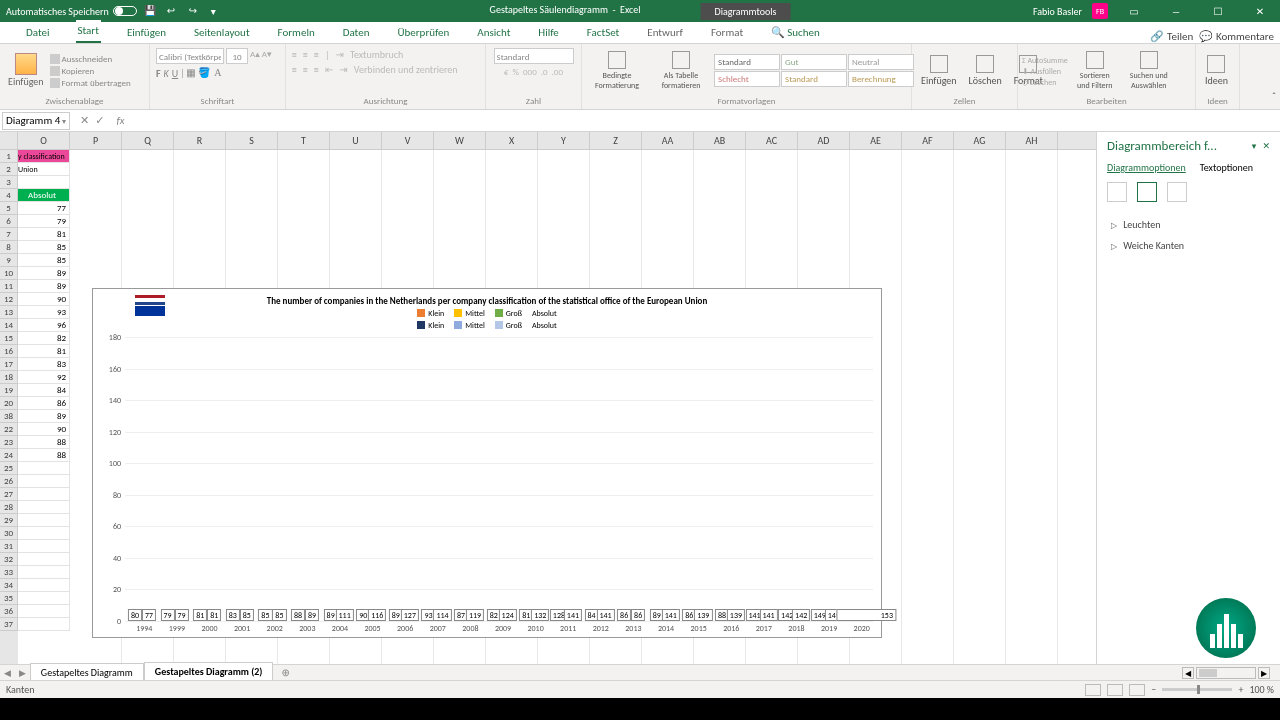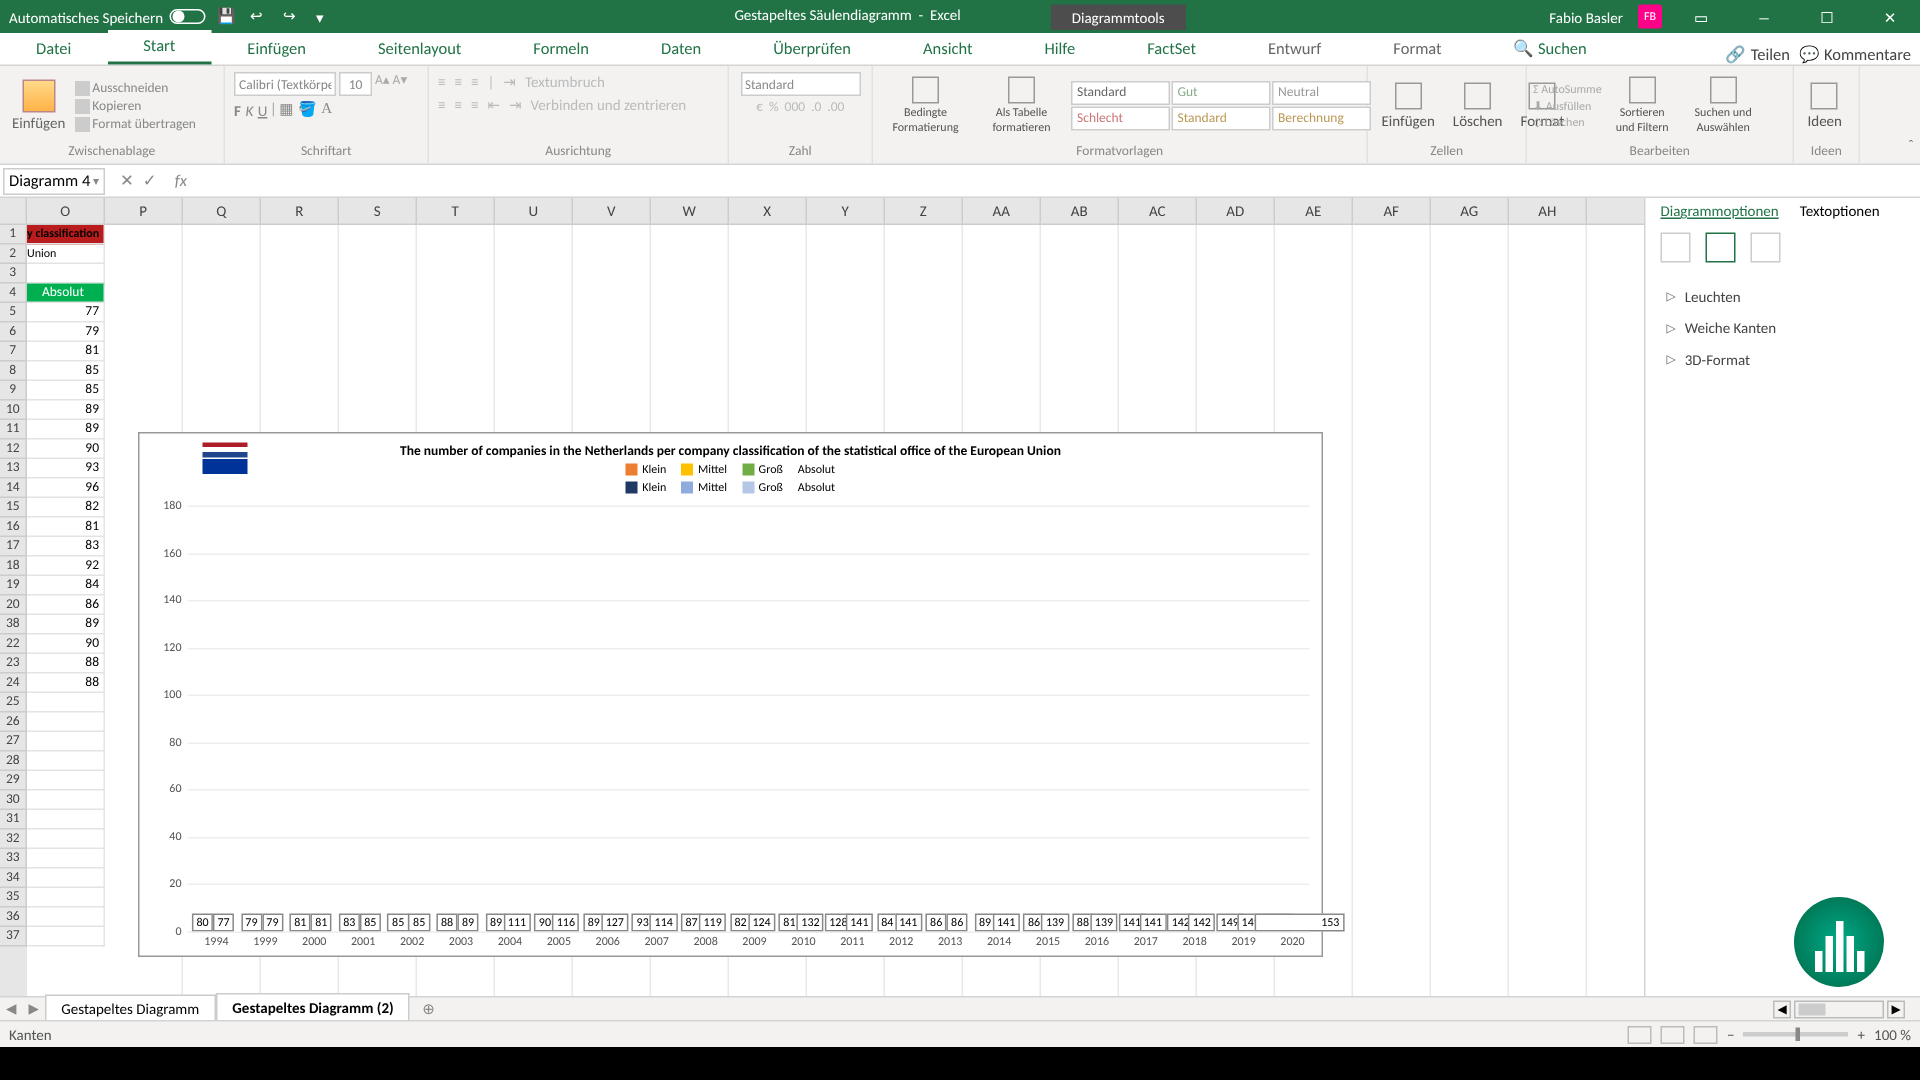--- a/index.html
+++ b/index.html
@@ -15,21 +15,21 @@
 .ticon { width:14px; height:14px; display:inline-block; }
 .titlebar .center { position:absolute; left:50%; transform:translateX(-50%); display:flex; gap:60px; }
 .doctitle { white-space:nowrap; }
 .tooltab { background:#4d4d4d; color:#fff; padding:2px 14px; font-size:10px; }
 .titlebar .right { position:absolute; right:0; display:flex; align-items:center; gap:10px; padding-right:4px; }
 .avatar { width:16px; height:16px; background:#f08; border-radius:2px; display:flex; align-items:center; justify-content:center; font-size:8px; }
 .winbtn { width:32px; height:22px; display:flex; align-items:center; justify-content:center; font-size:10px; }
 
 
 .ribbontabs { height:22px; background:#fff; display:flex; align-items:flex-end; font-size:11px; position:relative; border-bottom:1px solid #d4d4d4; }
-.rtab { padding:4px 24px; color:#217346; cursor:pointer; }
+.rtab { padding:4px 2px; color:#217346; cursor:pointer;margin-left:24px; }
 .rtab.active { background:#fff; border-bottom:2px solid #217346; color:#217346; font-weight:400; }
 .ribbontabs .rt-right { position:absolute; right:6px; display:flex; gap:6px; align-items:center; }
 .rt-right .btn { display:flex; align-items:center; gap:3px; color:#444; }
 
 
 .ribbon { height:66px; background:#f3f2f1; border-bottom:1px solid #d4d4d4; display:flex; font-size:10px; color:#666; }
 .rgroup { border-right:1px solid #e1e1e1; display:flex; flex-direction:column; justify-content:space-between; padding:2px 4px; }
 .rgroup .glabel { text-align:center; font-size:9px; color:#888; padding-bottom:1px; }
 .rgroup .gbody { flex:1; display:flex; align-items:center; gap:2px; }
 .paste { display:flex; flex-direction:column; align-items:center; padding:0 4px; }
@@ -56,21 +56,21 @@
 
 .gridwrap { position:absolute; top:132px; left:0; right:184px; bottom:34px; overflow:hidden; background:#fff; }
 .colhdr { height:18px; display:flex; background:#e6e6e6; font-size:10px; border-bottom:1px solid #ccc; }
 .ch { border-right:1px solid #ccc; text-align:center; line-height:17px; color:#444; }
 .rowarea { position:absolute; top:18px; left:0; bottom:0; display:flex; }
 .rowhdrs { width:18px; background:#e6e6e6; font-size:9px; }
 .rh { height:13px; border-bottom:1px solid #ccc; border-right:1px solid #ccc; text-align:center; line-height:12px; color:#444; }
 .datO { width:52px; font-size:9px; }
 .datO .cell { height:13px; border-bottom:1px solid #e3e3e3; border-right:1px solid #e3e3e3; text-align:right; padding-right:3px; line-height:12px; }
 .datO .cell.hdr { background:#00b050; color:#fff; text-align:center; }
-.datO .cell.txt { text-align:left; background:#b91c1c; font-size:8px; overflow:hidden; white-space:nowrap;font-weight:bold; }
+.datO .cell.txt { text-align:left; background:#ec4899; font-size:8px; overflow:hidden; white-space:nowrap; }
 .datO .cell.txt2 { text-align:left; font-size:8px; }
 .gridcells { position:absolute; left:70px; top:18px; right:0; bottom:0; }
 .gcol { position:absolute; top:0; bottom:0; border-right:1px solid #e8e8e8; }
 
 
 .chart { position:absolute; left:92px; top:156px; width:790px; height:350px; background:#fff; border:1px solid #999; }
 .chart-title { text-align:center; font-size:9px; font-weight:bold; padding-top:6px; }
 .legend1 { display:flex; justify-content:center; gap:10px; font-size:8px; padding:2px 0; }
 .legend2 { display:flex; justify-content:center; gap:10px; font-size:8px; padding:0; }
 .lg { display:flex; align-items:center; gap:3px; }
@@ -867,33 +867,36 @@
           <div class="gridline" style="top: 44.4444%;"></div>
           <div class="gridline" style="top: 33.3333%;"></div>
           <div class="gridline" style="top: 22.2222%;"></div>
           <div class="gridline" style="top: 11.1111%;"></div>
           <div class="gridline" style="top: 0%;"></div>
         </div>
   </div>
 </div>
 
 <div class="fmtpane">
+  <div class="ptitle">
+        <span>Diagrammbereich f...</span>
+        <span style="font-size:9px">▾ &nbsp; <span>✕</span></span>
+      </div>
   <div class="ptabs">
     <span class="pt active">Diagrammoptionen</span>
     <span class="pt">Textoptionen</span>
   </div>
   <div class="picons">
     <div class="pico"></div>
     <div class="pico" style="border-color:#217346"></div>
     <div class="pico"></div>
   </div>
   <div class="opts" id="fmtopts">
         <div class="opt">Leuchten</div>
         <div class="opt">Weiche Kanten</div>
-        <div class="opt">3D-Format</div>
       </div>
 </div>
 
 <div class="sheettabs">
   <span class="sharrow">◀</span>
   <span class="sharrow">▶</span>
   <span class="stab">Gestapeltes Diagramm</span>
   <span class="stab active">Gestapeltes Diagramm (2)</span>
   <span class="addsh">⊕</span>
   <div class="hscroll">

